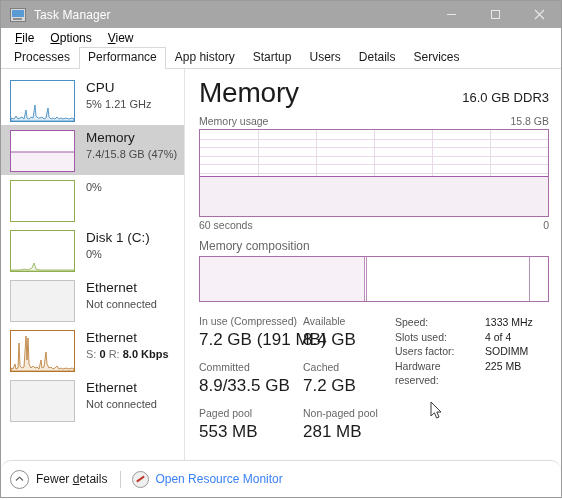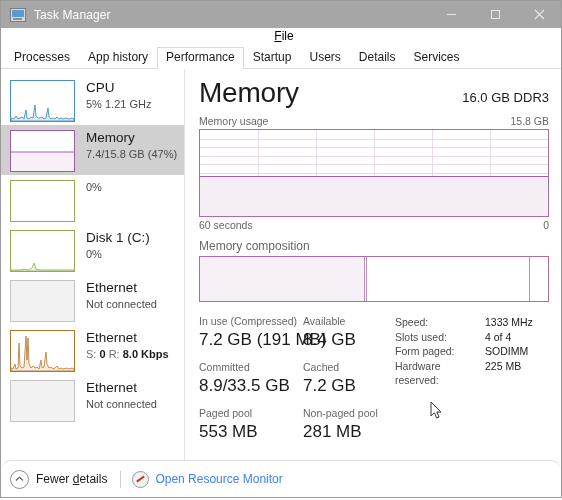--- a/index.html
+++ b/index.html
@@ -83,21 +83,20 @@
   .menubar {
     position: absolute;
     left: 0; top: 27px;
     width: 100%;
     height: 20px;
     background: #ffffff;
     display: flex;
     align-items: center;
     padding-left: 6px;
     box-sizing: border-box;
-    flex-direction: column;
   }
   .menu-item {
     font-size: 12px;
     color: #000000;
     padding: 1px 8px;
     cursor: default;
   }
   .menu-item .ak { text-decoration: underline; }
 
   
@@ -427,22 +426,22 @@
   </div>
 
   <div class="menubar">
     <div class="menu-item"><span class="ak">F</span><span>ile</span></div>
     <div class="menu-item"><span class="ak">O</span><span>ptions</span></div>
     <div class="menu-item"><span class="ak">V</span><span>iew</span></div>
   </div>
 
   <div class="tabstrip">
     <div class="tab">Processes</div>
+    <div class="tab active">Performance</div>
     <div class="tab">App history</div>
-    <div class="tab active">Performance</div>
     <div class="tab">Startup</div>
     <div class="tab">Users</div>
     <div class="tab">Details</div>
     <div class="tab">Services</div>
   </div>
 
   <div class="content">
 
     <div class="sidebar">
 
@@ -620,21 +619,21 @@
         <div class="specs">
           <div class="spec-line">
             <span class="spec-key">Speed:</span>
             <span class="spec-val">1333 MHz</span>
           </div>
           <div class="spec-line">
             <span class="spec-key">Slots used:</span>
             <span class="spec-val">4 of 4</span>
           </div>
           <div class="spec-line">
-            <span class="spec-key">Form paged:</span>
+            <span class="spec-key">Users factor:</span>
             <span class="spec-val">SODIMM</span>
           </div>
           <div class="spec-line">
             <span class="spec-key">Hardware reserved:</span>
             <span class="spec-val">225 MB</span>
           </div>
         </div>
 
       </div>
 

